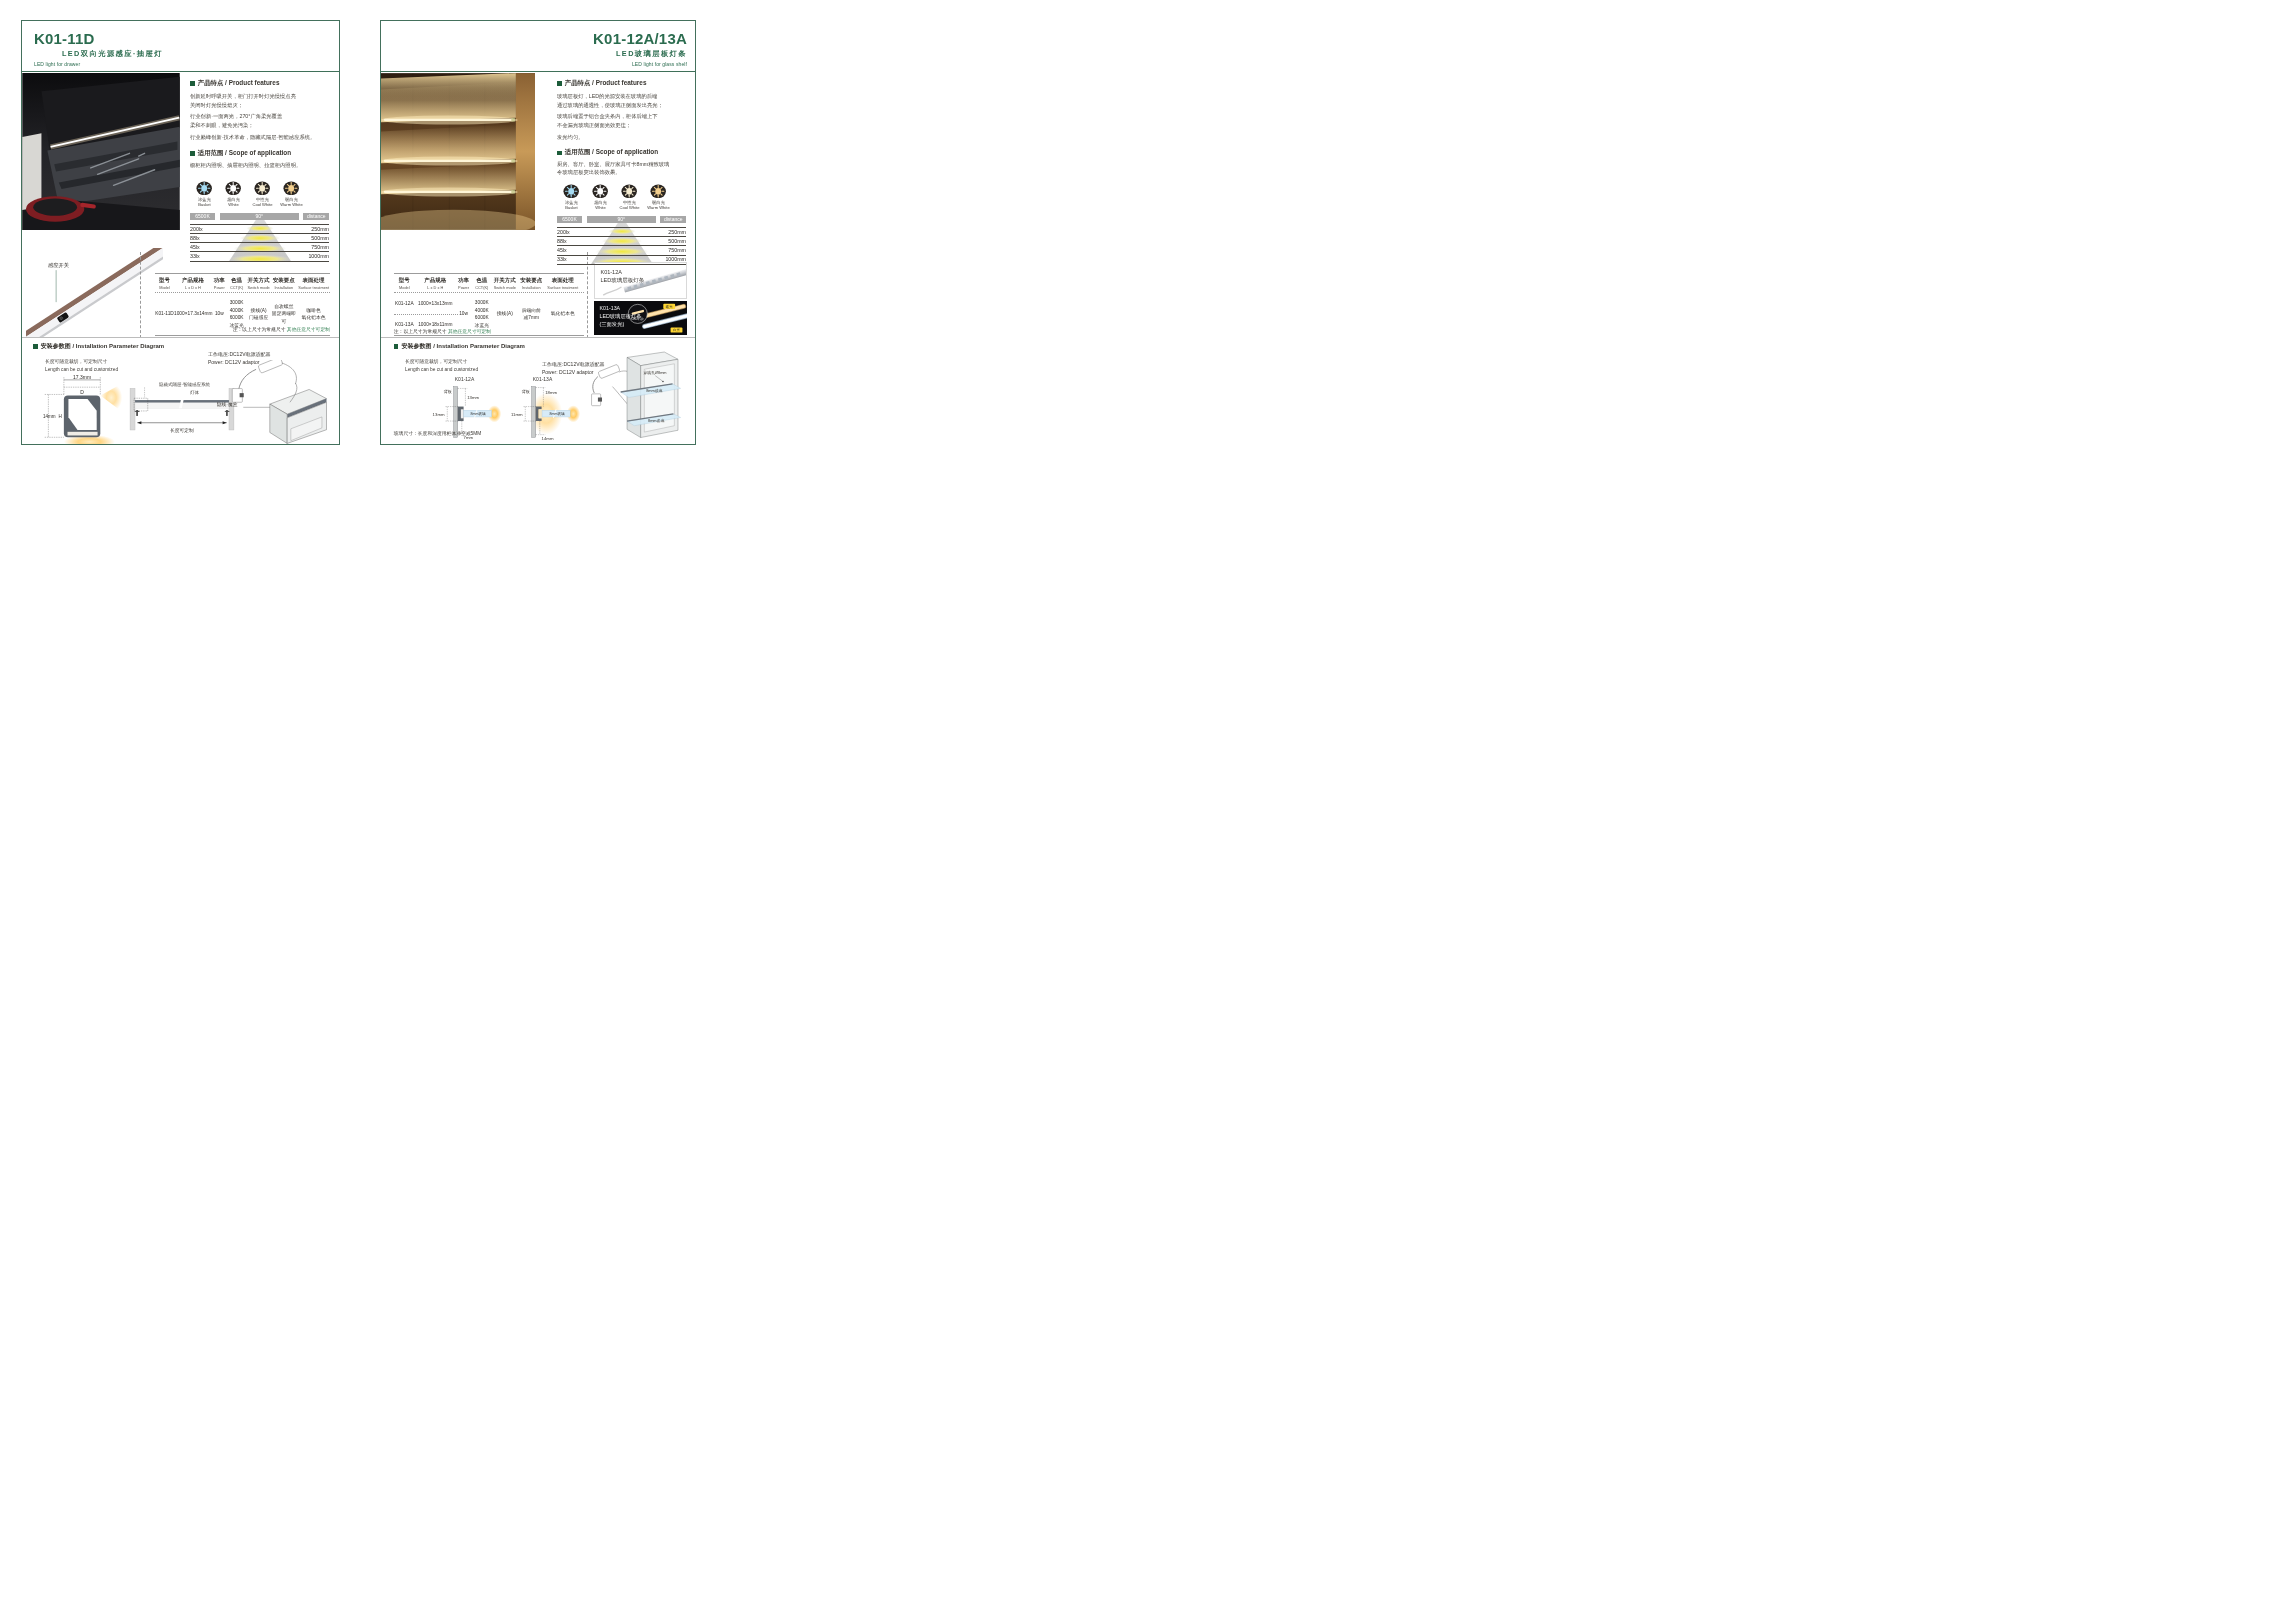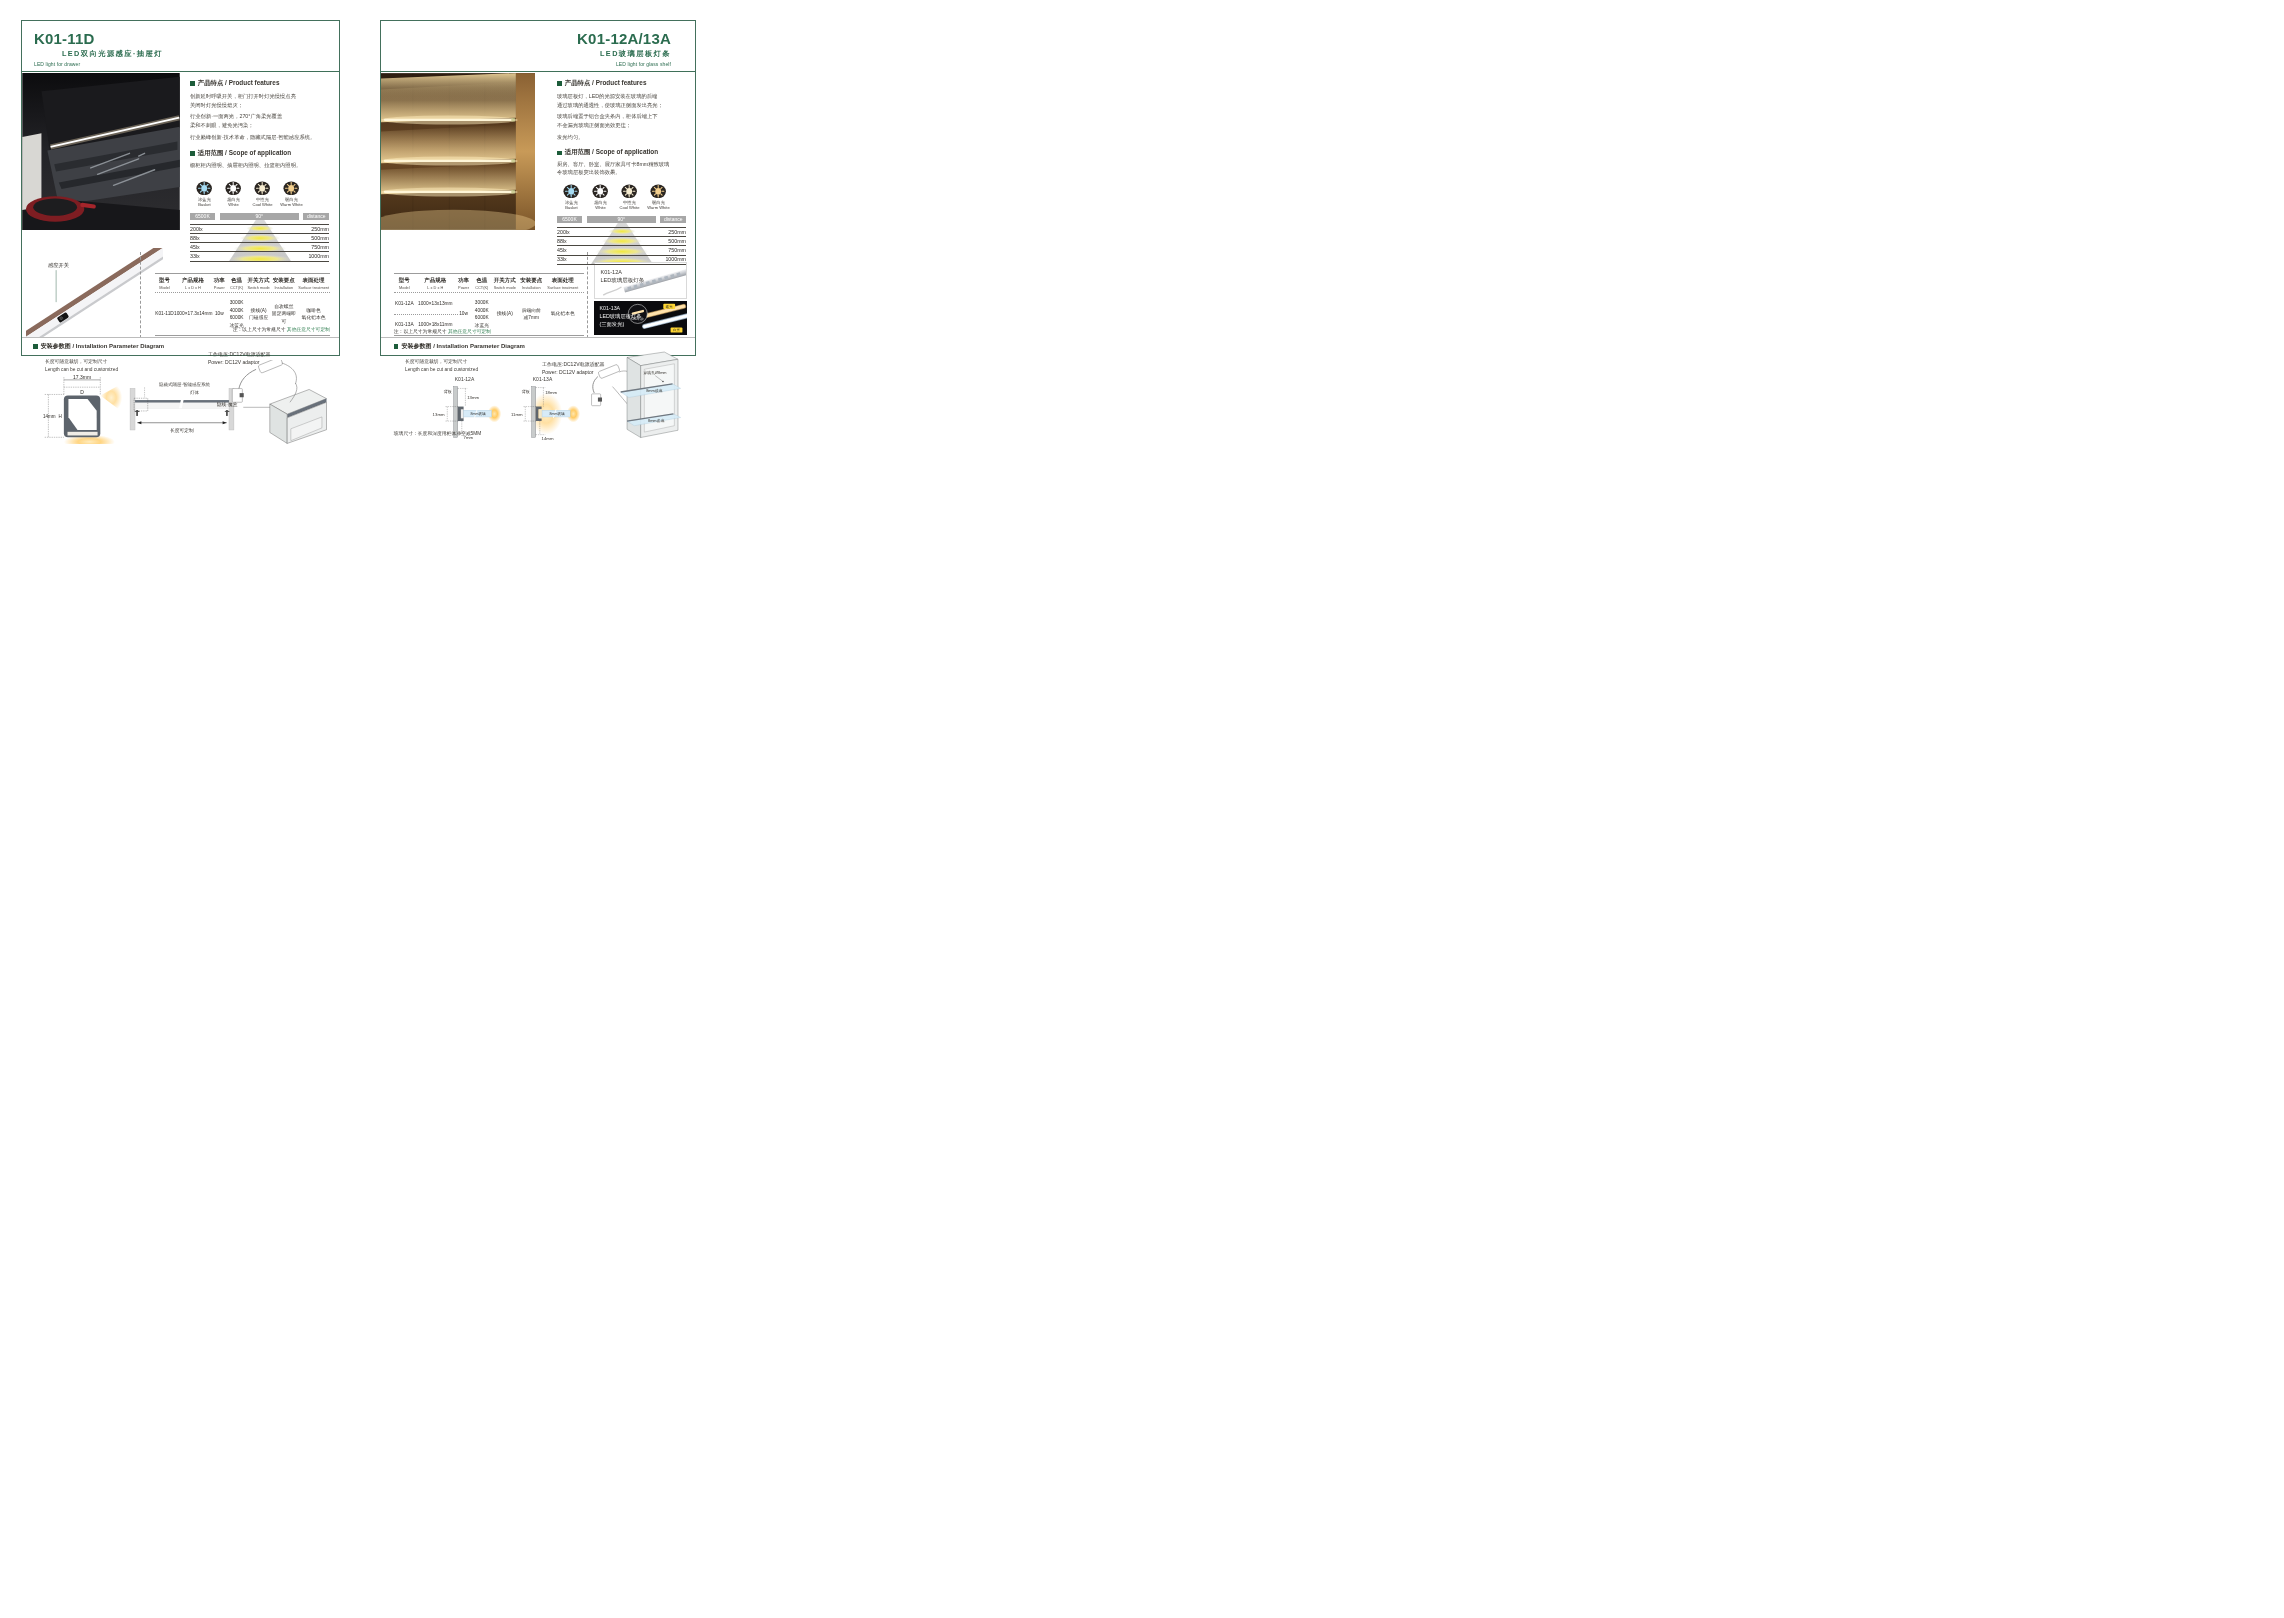--- a/index.html
+++ b/index.html
@@ -1,19 +1,19 @@
 <!DOCTYPE html>
 <html style="font-size:7.3px"><head>
 <meta charset="utf-8">
 <style>
   html,body{margin:0;padding:0;background:#ffffff;}
   *{box-sizing:border-box;}
   body{font-family:"Liberation Sans","DejaVu Sans",sans-serif;color:#3a3733;}
   #stage{position:relative;width:716px;height:467px;background:#ffffff;overflow:hidden;}
-  .page{position:absolute;top:20px;width:319px;height:336px;border:0.5px solid #43705c;background:#fff;}
+  .page{position:absolute;top:20px;width:319px;height:425px;border:0.5px solid #43705c;background:#fff;}
   #pageL{left:21px;}
   #pageR{left:380px;width:316px;}
   
   .hdr{position:absolute;top:10px;}
   .hdr .code{font-size:15px;font-weight:bold;color:#2b6c4f;letter-spacing:0.2px;line-height:1.05;}
   .hdr .cn{font-size:7.3px;font-weight:bold;color:#2b6c4f;letter-spacing:1.4px;margin-top:2.7px;padding-left:28px;}
   .hdr .en{font-size:5px;color:#2b6c4f;margin-top:1.4px;letter-spacing:0.1px;}
   .hdr-rule{position:absolute;left:0;right:0;top:50px;height:0.5px;background:#3f7059;}
   .hr2{position:absolute;left:0;right:0;top:316px;height:0.5px;background:#bcbcbc;}
   
@@ -406,21 +406,21 @@
       <polygon points="160,118 246,84 246,92 160,126" fill="#68707a"></polygon>
       <polygon points="122,96 160,118 160,182 122,158" fill="#dfe3e2" stroke="#666" stroke-width="1"></polygon>
       <polygon points="160,126 246,92 246,152 160,182" fill="#eceeee" stroke="#666" stroke-width="1"></polygon>
       <polygon points="168,150 236,124 236,148 168,176" fill="#f3f4f4" stroke="#777" stroke-width="0.7"></polygon>
       <path d="M178,50 C 186,62 178,76 166,92" fill="none" stroke="#888" stroke-width="1.4"></path>
     </svg>
 
   </div>
 
   <div class="page" id="pageR">
-    <div class="hdr" style="right:24px;text-align:right;">
+    <div class="hdr" style="right:8px;text-align:right;">
       <div class="code">K01-12A/13A</div>
       <div class="cn">LED玻璃层板灯条</div>
       <div class="en">LED light for glass shelf</div>
     </div>
     <div class="hdr-rule"></div>
 
     <svg style="position:absolute;left:0;top:52px;" width="154" height="157" viewBox="0 0 338 344">
       <rect width="338" height="344" fill="url(#wood1)"></rect>
       <rect x="296" width="42" height="344" fill="url(#wood2)"></rect>
       <g stroke="#000" opacity="0.18">

